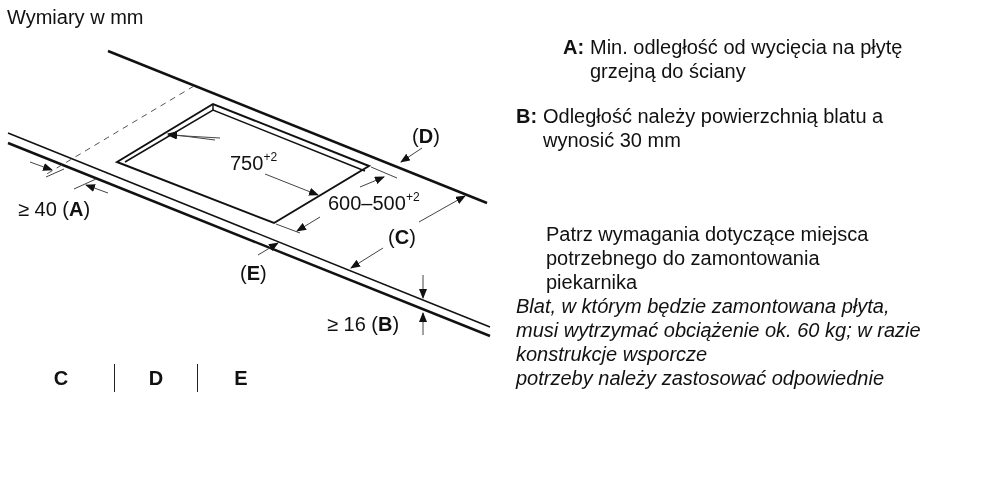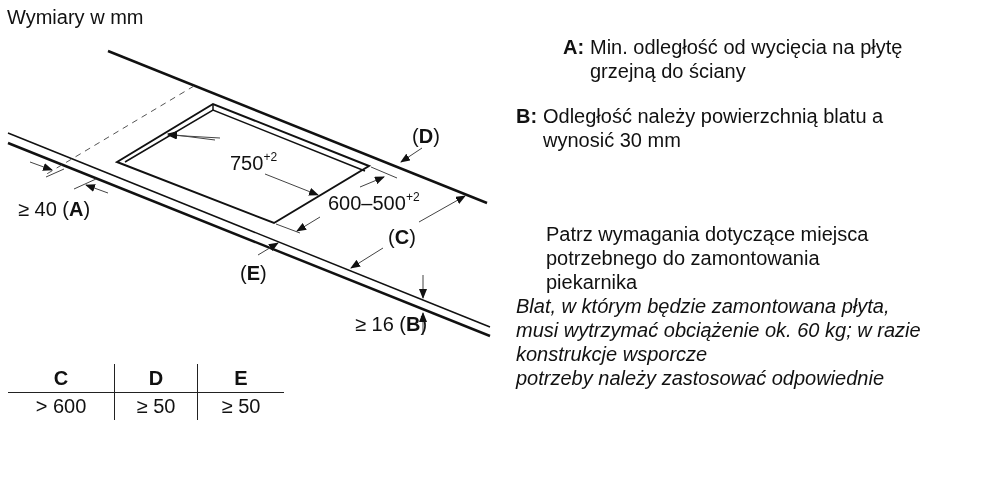--- a/index.html
+++ b/index.html
@@ -71,21 +71,21 @@
   <line x1="423" y1="275" x2="423" y2="298" stroke="#444" stroke-width="1" marker-end="url(#ar)"></line>
   <line x1="423" y1="335" x2="423" y2="313" stroke="#444" stroke-width="1" marker-end="url(#ar)"></line>
 </svg>
 
 <div class="lbl" style="left:222px;top:152px;margin-left:8px;"><span>750</span><sup>+2</sup></div>
 <div class="lbl" style="left:328px;top:192px;"><span>600–500</span><sup>+2</sup></div>
 <div class="lbl" style="left:412px;top:125px;"><span>(</span><b>D</b><span>)</span></div>
 <div class="lbl" style="left:388px;top:226px;"><span>(</span><b>C</b><span>)</span></div>
 <div class="lbl" style="left:240px;top:262px;"><span>(</span><b>E</b><span>)</span></div>
 <div class="lbl" style="left:18px;top:198px;"><span>≥ 40 (</span><b>A</b><span>)</span></div>
-<div class="lbl" style="left:327px;top:313px;margin-left:28px;"><span>≥ 16 (</span><b>B</b><span>)</span></div>
+<div class="lbl" style="left:327px;top:313px;"><span>≥ 16 (</span><b>B</b><span>)</span></div>
 
 <div class="notes" style="left:516px;top:35px;margin-left:47px;">
   <span class="key">A:</span><span>Min. odległość od wycięcia na płytę</span>
   <span class="indent">grzejną do ściany</span>
 </div>
 
 <div class="notes" style="left:516px;top:104px;">
   <span class="key">B:</span><span>Odległość należy powierzchnią blatu a</span>
   <span class="indent">wynosić 30 mm</span>
 </div>
@@ -105,19 +105,14 @@
 
 <table id="dims">
   <thead>
     <tr>
       <th class="c1">C</th>
       <th class="c2">D</th>
       <th class="c3">E</th>
     </tr>
   </thead>
   <tbody>
-    <tr>
-      <td>&gt; 600</td>
-      <td>≥ 50</td>
-      <td>≥ 50</td>
-    </tr>
   </tbody>
 </table>
 
 </body></html>

